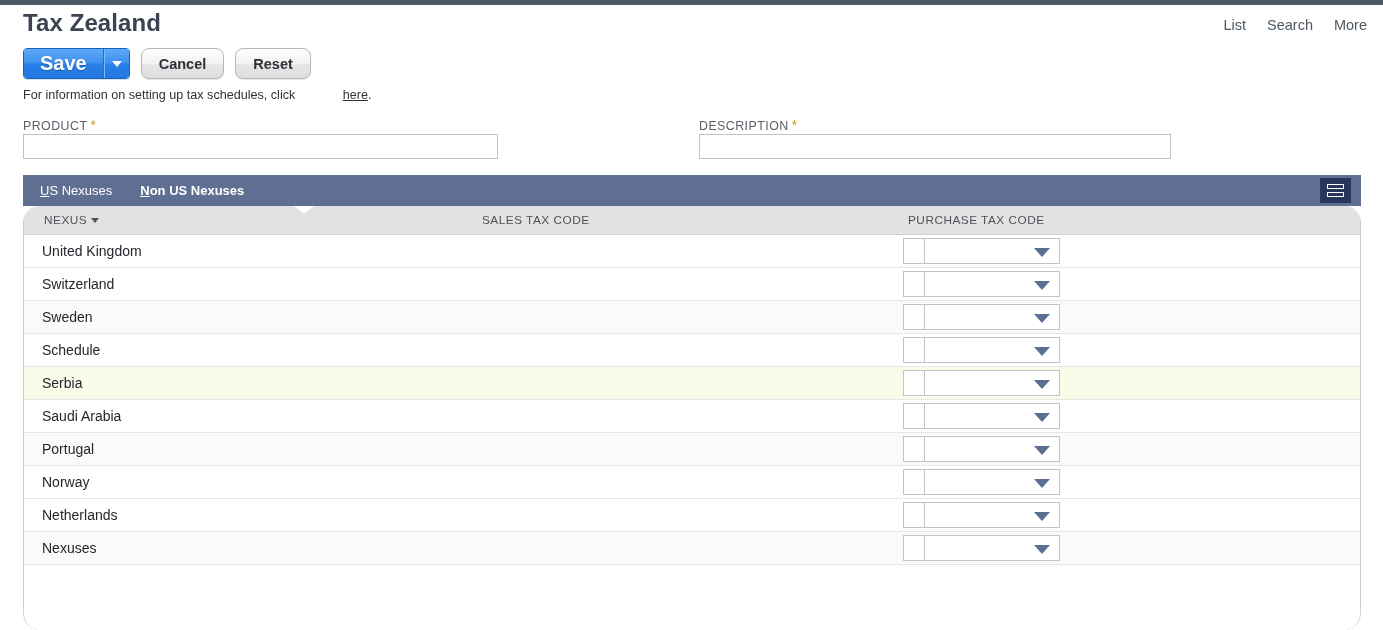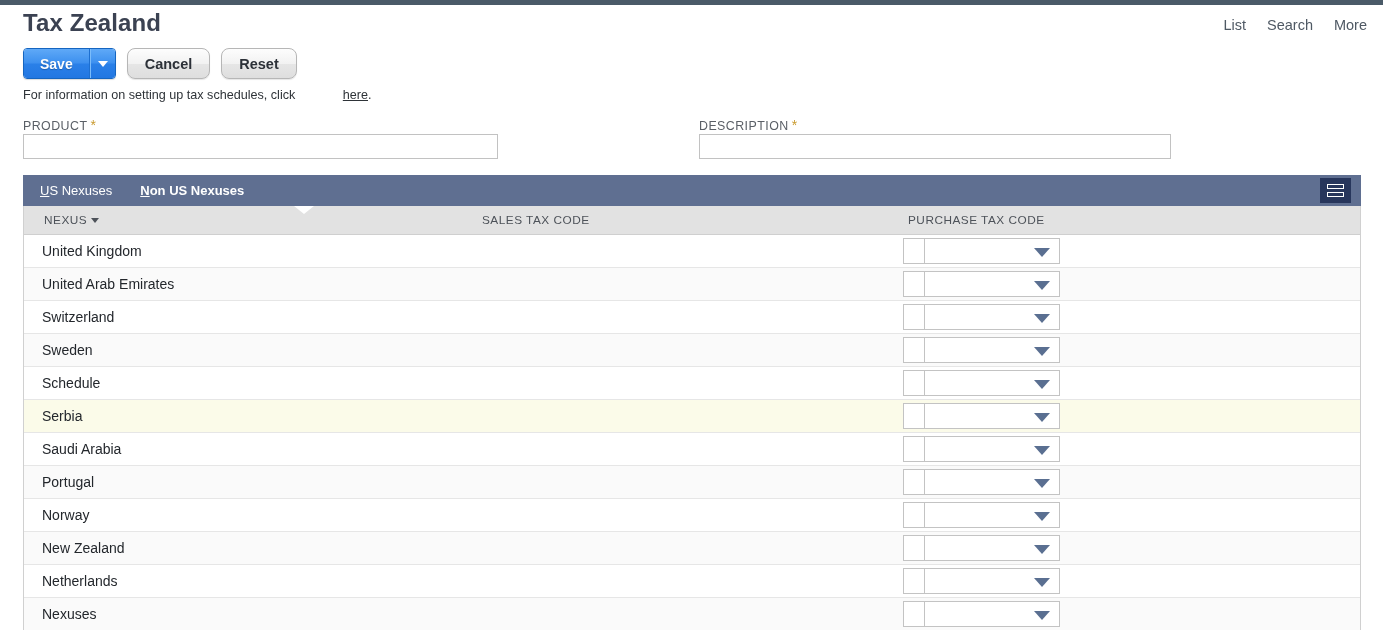--- a/index.html
+++ b/index.html
@@ -49,21 +49,21 @@
     height: 31px;
     border: 1px solid #1565c0;
     border-radius: 4px;
     overflow: hidden;
     box-shadow: 0 1px 1px rgba(0,0,0,0.14);
   }
   .btn-primary {
     display: flex; align-items: center; justify-content: center;
     padding: 0 16px;
     background: linear-gradient(to bottom, #5fa9f7 0%, #3d90ef 48%, #2a80e8 52%, #2277e2 100%);
-    color: #ffffff; font-size: 14px; font-weight: bold;
+    color: #ffffff; font-size: 20px; font-weight: bold;
     text-shadow: 0 1px 1px rgba(0,0,0,0.25);
     cursor: pointer;
     border-right: 1px solid #1d6fd0;
   }
   .btn-caret {
     display: flex; align-items: center; justify-content: center;
     width: 25px;
     background: linear-gradient(to bottom, #5fa9f7 0%, #3d90ef 48%, #2a80e8 52%, #2277e2 100%);
     border-left: 1px solid #7bbcfa;
     cursor: pointer;
@@ -150,20 +150,21 @@
   }
 
   
   .tablewrap {
     position: absolute; left: 23px; top: 206px;
     width: 1338px; height: 424px;
     border-left: 1px solid #d0d0d0;
     border-right: 1px solid #d0d0d0;
     overflow: hidden;
     background: #ffffff;
+    border-radius: 17px;
   }
   table.grid {
     width: 100%; border-collapse: collapse;
     table-layout: fixed;
   }
   table.grid thead th {
     height: 28px;
     background: #e2e2e2;
     border-bottom: 1px solid #cfcfcf;
     font-size: 11.8px; font-weight: normal;
@@ -275,25 +276,20 @@
           <th class="c-sales">SALES TAX CODE</th>
           <th class="c-purch">PURCHASE TAX CODE</th>
         </tr>
       </thead>
       <tbody id="grid-body">
           <tr class="odd">
             <td>United Kingdom</td>
             <td class="cell-select sales"><span class="selbox"><span class="arrow"></span></span></td>
             <td class="cell-select purchase"><span class="selbox"><span class="arrow"></span></span></td>
           </tr>
-          <tr class="even">
-            <td>United Arab Emirates</td>
-            <td class="cell-select sales"><span class="selbox"><span class="arrow"></span></span></td>
-            <td class="cell-select purchase"><span class="selbox"><span class="arrow"></span></span></td>
-          </tr>
           <tr class="odd">
             <td>Switzerland</td>
             <td class="cell-select sales"><span class="selbox"><span class="arrow"></span></span></td>
             <td class="cell-select purchase"><span class="selbox"><span class="arrow"></span></span></td>
           </tr>
           <tr class="even">
             <td>Sweden</td>
             <td class="cell-select sales"><span class="selbox"><span class="arrow"></span></span></td>
             <td class="cell-select purchase"><span class="selbox"><span class="arrow"></span></span></td>
           </tr>
@@ -315,25 +311,20 @@
           <tr class="even">
             <td>Portugal</td>
             <td class="cell-select sales"><span class="selbox"><span class="arrow"></span></span></td>
             <td class="cell-select purchase"><span class="selbox"><span class="arrow"></span></span></td>
           </tr>
           <tr class="odd">
             <td>Norway</td>
             <td class="cell-select sales"><span class="selbox"><span class="arrow"></span></span></td>
             <td class="cell-select purchase"><span class="selbox"><span class="arrow"></span></span></td>
           </tr>
-          <tr class="even">
-            <td>New Zealand</td>
-            <td class="cell-select sales"><span class="selbox"><span class="arrow"></span></span></td>
-            <td class="cell-select purchase"><span class="selbox"><span class="arrow"></span></span></td>
-          </tr>
           <tr class="odd">
             <td>Netherlands</td>
             <td class="cell-select sales"><span class="selbox"><span class="arrow"></span></span></td>
             <td class="cell-select purchase"><span class="selbox"><span class="arrow"></span></span></td>
           </tr>
           <tr class="even">
             <td>Nexuses</td>
             <td class="cell-select sales"><span class="selbox"><span class="arrow"></span></span></td>
             <td class="cell-select purchase"><span class="selbox"><span class="arrow"></span></span></td>
           </tr>

